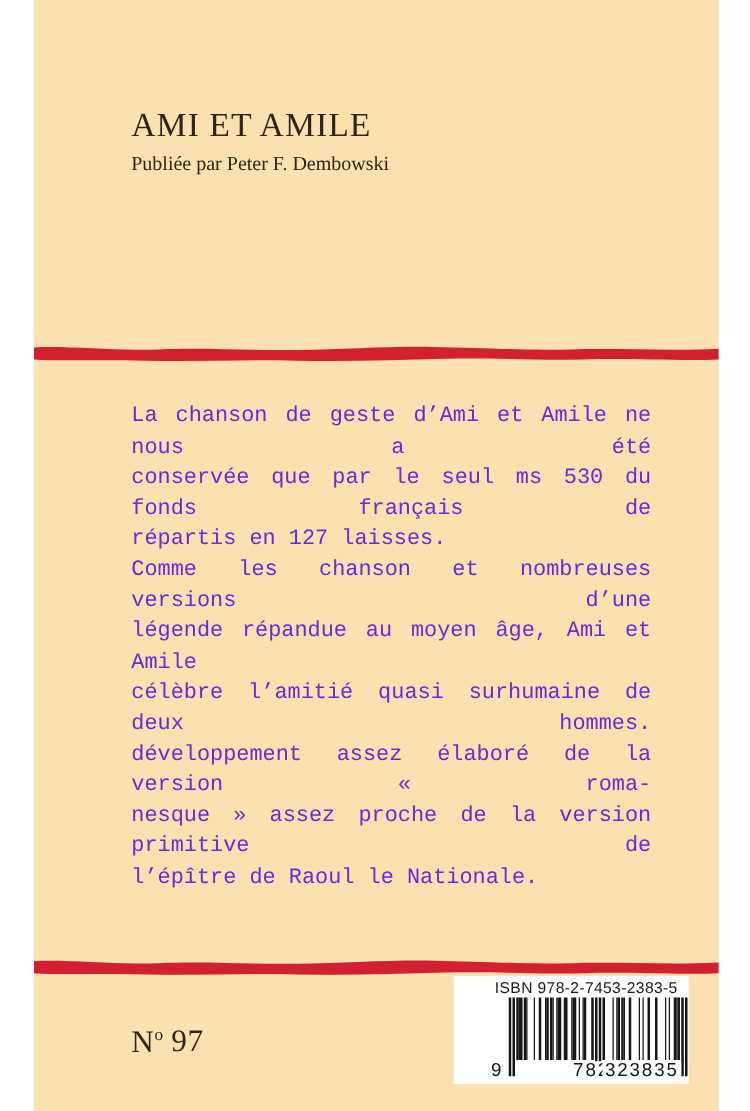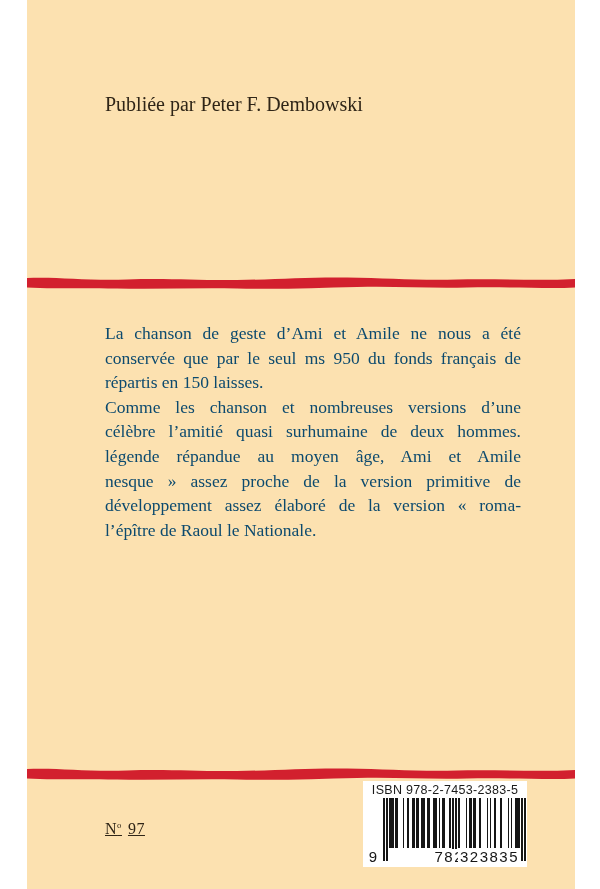--- a/index.html
+++ b/index.html
@@ -18,38 +18,39 @@
   
   .cover-header{position:absolute;left:78px;top:86px;color:#2f2517;}
   .book-title{
     font-size:27px;letter-spacing:0.8px;line-height:1.1;
     font-weight:400;
   }
   .book-subtitle{
     font-size:22px;letter-spacing:0.6px;margin-top:15px;font-weight:400;
   }
   .book-byline{
-    font-size:20px;margin-top:7px;font-weight:400;
+    font-size:16px;margin-top:7px;font-weight:400;
   }
   
   .stripe{position:absolute;left:0;width:548px;height:20px;display:block;}
   .stripe-top{top:272px;}
   .stripe-bottom{top:763px;}
   
   .blurb{
     position:absolute;left:78px;top:321px;width:416px;
-    font-size:17.5px;line-height:24.6px;color:#0c4a6e;
+    font-size:17.5px;line-height:24.6px;color:#6d28d9;font-family:Liberation Mono, monospace;
   }
   .blurb .line{text-align:justify;text-align-last:justify;}
   .blurb .line.last{text-align-last:left;}
   
   .barcode-panel{
     position:absolute;left:336px;top:781px;width:164px;height:86px;
     background:#ffffff;
     font-family:"Liberation Sans", sans-serif;
+    padding-left:24px;
   }
   .isbn-label{
     margin-top:2px;height:14px;
     text-align:center;font-size:12.5px;letter-spacing:0.3px;color:#1a1a1a;
     white-space:nowrap;
   }
   .bars{
     position:relative;margin:1px 0 0 20px;
     width:142.5px;height:63px;
     display:flex;align-items:flex-start;
@@ -61,55 +62,56 @@
     position:absolute;bottom:-3px;
     font-size:15px;color:#161616;background:#ffffff;
     text-align:center;letter-spacing:1.5px;line-height:15px;
   }
   .bc-digit-lead{left:-16px;width:12px;letter-spacing:0;}
   .bc-digit-g1{left:4.5px;width:63px;margin-left:45px;}
   .bc-digit-g2{left:75px;width:63px;}
   
   .series-number{
     position:absolute;left:78px;top:820px;
-    font-size:16px;color:#2f2517;letter-spacing:0.5px;text-decoration:underline;
+    font-size:25px;color:#2f2517;letter-spacing:0.5px;
   }
   .series-number sup{font-size:0.55em;vertical-align:super;}
   .series-number .num{margin-left:6px;}
 </style>
 </head>
 <body>
 
 <div class="page">
   <div class="cover">
 
     <div class="cover-header">
+      <div class="book-title">AMI ET AMILE</div>
       <div class="book-byline">Publiée par Peter F. Dembowski</div>
     </div>
 
     <svg class="stripe stripe-top" viewBox="0 0 548 20" preserveAspectRatio="none" aria-hidden="true">
       <path d="M0,6 C30,4.5 60,9 100,7.5 C140,6 170,8.5 210,8 C250,7.5 280,5 320,5.5
                C360,6 390,8.5 430,7.5 C470,6.5 510,9 548,7
                L548,15.5 C520,17 480,14.5 440,15.5 C400,16.5 370,14 330,15
                C290,16 250,17.5 210,16.5 C170,15.5 130,17.5 90,16.5
                C50,15.5 20,17 0,15.5 Z" fill="#d2202e"></path>
     </svg>
 
     <div class="blurb">
         <div>
           <div class="line">La chanson de geste d’Ami et Amile ne nous a été</div>
-          <div class="line">conservée que par le seul ms 950 du fonds français de</div>
-          <div class="line last">répartis en 150 laisses.</div>
+          <div class="line">conservée que par le seul ms 530 du fonds français de</div>
+          <div class="line last">répartis en 127 laisses.</div>
         </div>
         <div>
           <div class="line">Comme les chanson et nombreuses versions d’une</div>
+          <div class="line">légende répandue au moyen âge, Ami et Amile</div>
           <div class="line">célèbre l’amitié quasi surhumaine de deux hommes.</div>
-          <div class="line">légende répandue au moyen âge, Ami et Amile</div>
+          <div class="line">développement assez élaboré de la version « roma-</div>
           <div class="line">nesque » assez proche de la version primitive de</div>
-          <div class="line">développement assez élaboré de la version « roma-</div>
           <div class="line last">l’épître de Raoul le Nationale.</div>
         </div>
       </div>
 
     <svg class="stripe stripe-bottom" viewBox="0 0 548 20" preserveAspectRatio="none" aria-hidden="true">
       <path d="M0,6 C30,4.5 60,9 100,7.5 C140,6 170,8.5 210,8 C250,7.5 280,5 320,5.5
                C360,6 390,8.5 430,7.5 C470,6.5 510,9 548,7
                L548,15.5 C520,17 480,14.5 440,15.5 C400,16.5 370,14 330,15
                C290,16 250,17.5 210,16.5 C170,15.5 130,17.5 90,16.5
                C50,15.5 20,17 0,15.5 Z" fill="#d2202e"></path>

